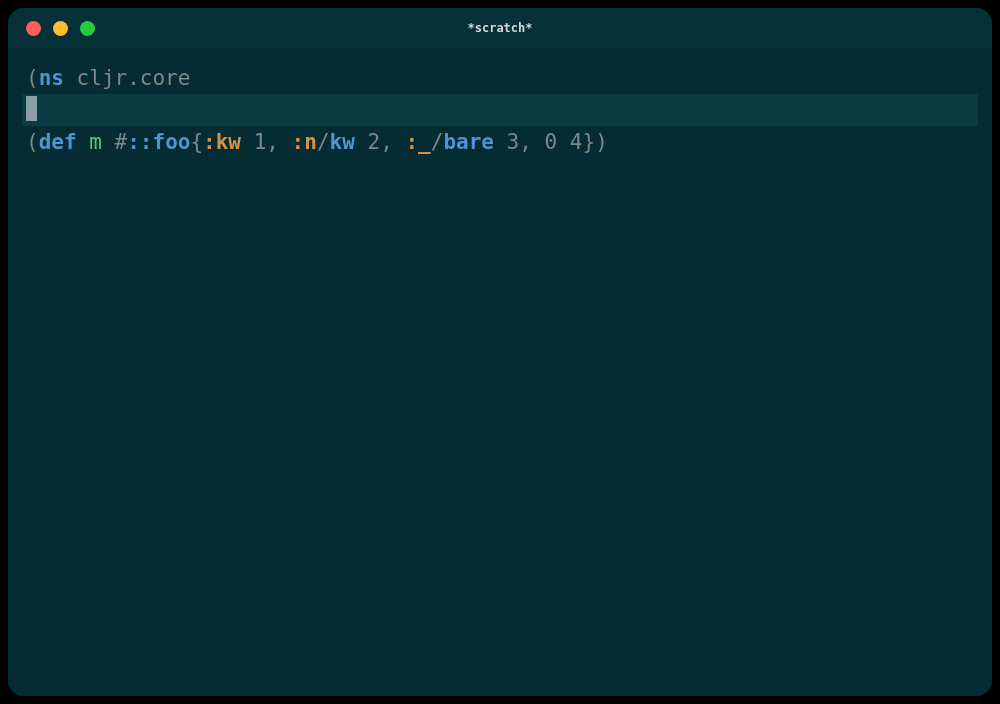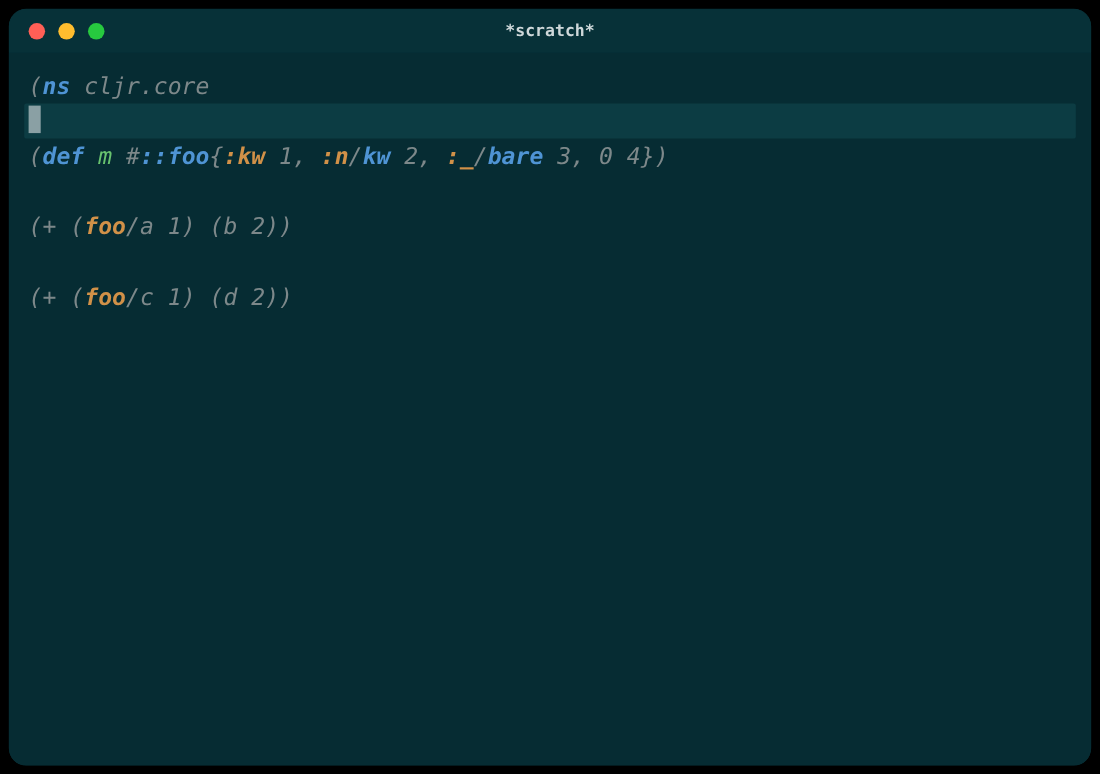--- a/index.html
+++ b/index.html
@@ -58,38 +58,37 @@
     position:absolute;
     left:0;top:0;bottom:0;
   }
   .dot{width:15px;height:15px;border-radius:50%;}
   .dot.red{background:var(--red-dot);}
   .dot.yellow{background:var(--yellow-dot);}
   .dot.green{background:var(--green-dot);}
   .title{
     margin:0 auto;
     color:var(--title-fg);
-    font-size:15px;
+    font-size:12px;
     font-weight:600;
     font-family:"SF Mono","Menlo","Consolas",monospace;
   }
   .editor{
     flex:1 1 auto;
     background:var(--bg-inner);
     padding:14px 0 0 0;
     font-size:21px;
     line-height:32px;
     overflow:hidden;
   }
   .line{
     padding:0 18px;
     white-space:pre;
     color:var(--fg);
     height:32px;
-    font-style:italic;
   }
   .line.hl{
     background:var(--hl-line);
     position:relative;
     margin:0 14px;
     padding:0 4px;
     border-radius:2px;
   }
   .cursor-block{
     display:inline-block;
@@ -114,18 +113,16 @@
         <div class="dot yellow"></div>
         <div class="dot green"></div>
       </div>
       <div class="title">*scratch*</div>
     </div>
     <div class="editor" id="editor">
         <div class="line"><span class="paren">(</span><span class="kw-blue">ns</span><span> cljr.core</span></div>
         <div class="line hl"><span class="cursor-block"></span></div>
         <div class="line"><span class="paren">(</span><span class="kw-blue">def</span><span> </span><span class="sym-green">m</span><span> #</span><span class="kw-blue">::foo</span><span class="paren">{</span><span class="kw-orange">:kw</span><span> 1, </span><span class="kw-orange">:n</span><span>/</span><span class="kw-blue">kw</span><span> 2, </span><span class="kw-orange">:_</span><span>/</span><span class="kw-blue">bare</span><span> 3, 0 4</span><span class="paren">}</span><span class="paren">)</span></div>
         <div class="line"></div>
-        <div class="line"><span class="paren">(</span><span>+ </span><span class="paren">(</span><span class="kw-orange">foo</span><span>/a 1</span><span class="paren">)</span><span> </span><span class="paren">(</span><span>b 2</span><span class="paren">)</span><span class="paren">)</span></div>
         <div class="line"></div>
-        <div class="line"><span class="paren">(</span><span>+ </span><span class="paren">(</span><span class="kw-orange">foo</span><span>/c 1</span><span class="paren">)</span><span> </span><span class="paren">(</span><span>d 2</span><span class="paren">)</span><span class="paren">)</span></div>
       </div>
   </div>
 </div>
 
 </body></html>

